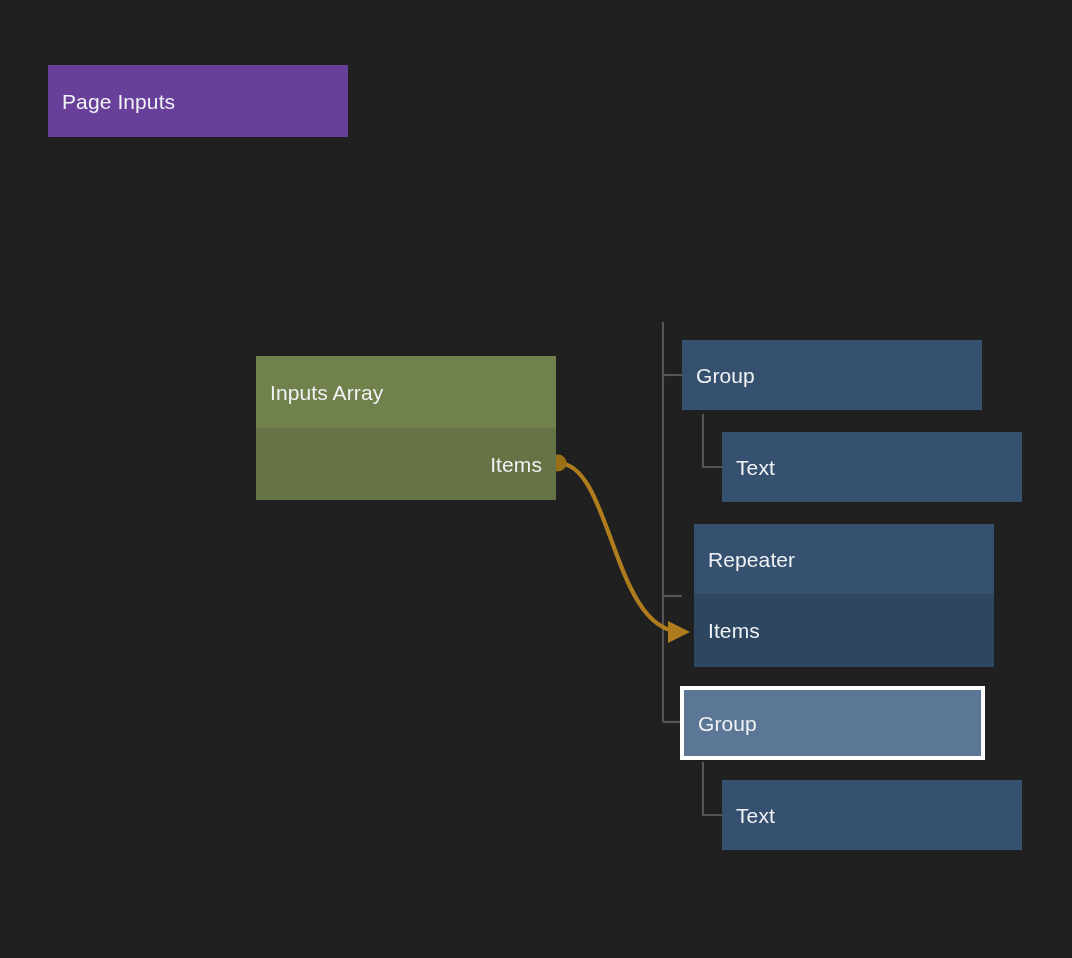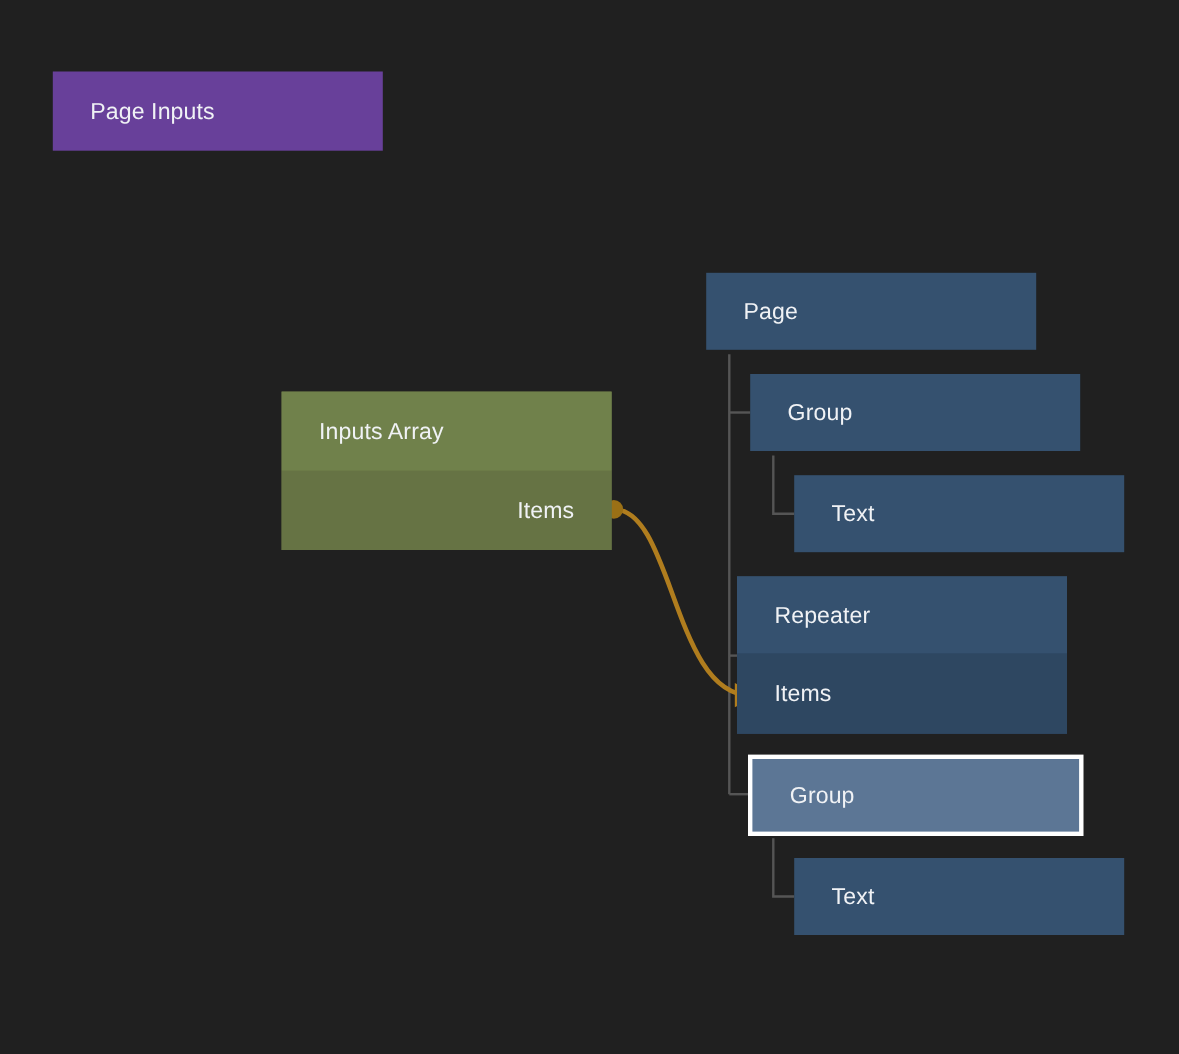--- a/index.html
+++ b/index.html
@@ -28,21 +28,21 @@
     position: absolute;
     box-sizing: border-box;
     display: flex;
     flex-direction: column;
     color: #eef1f4;
   }
   .node .section {
     display: flex;
     align-items: center;
     box-sizing: border-box;
-    padding: 0 34px;
+    padding: 0 14px;
     width: 100%;
   }
   .node .section .label {
     font-size: 21px;
     line-height: 1;
     letter-spacing: 0.1px;
     color: #f0f2f5;
     white-space: nowrap;
   }
   .section.right .label {
@@ -77,21 +77,21 @@
   }
 
   
   .node-blue { background: #35516f; }
   .node-blue .section.header { background: #35516f; }
   .node-blue .section.sub { background: #2e4761; }
 
   .node-page     { left: 642px; top: 248px;  width: 300px; height: 70px; }
   .node-group-1  { left: 682px; top: 340px;  width: 300px; height: 70px; }
   .node-text-1   { left: 722px; top: 432px;  width: 300px; height: 70px; }
-  .node-repeater { left: 670px; top: 524px;  width: 300px; height: 143px; }
+  .node-repeater { left: 694px; top: 524px;  width: 300px; height: 143px; }
   .node-text-2   { left: 722px; top: 780px;  width: 300px; height: 70px; }
 
   .node-page .section,
   .node-group-1 .section,
   .node-text-1 .section,
   .node-text-2 .section { height: 70px; }
 
   .node-repeater .section.header { height: 70px; }
   .node-repeater .section.sub    { height: 73px; }
 
@@ -156,25 +156,20 @@
 
   <div class="node node-array">
     <div class="section header">
       <span class="label">Inputs Array</span>
     </div>
     <div class="section body right">
       <span class="label">Items</span>
     </div>
   </div>
 
-  <div class="node node-blue node-page">
-    <div class="section header">
-      <span class="label">Page</span>
-    </div>
-  </div>
 
   <div class="node node-blue node-group-1">
     <div class="section header">
       <span class="label">Group</span>
     </div>
   </div>
 
   <div class="node node-blue node-text-1">
     <div class="section header">
       <span class="label">Text</span>

